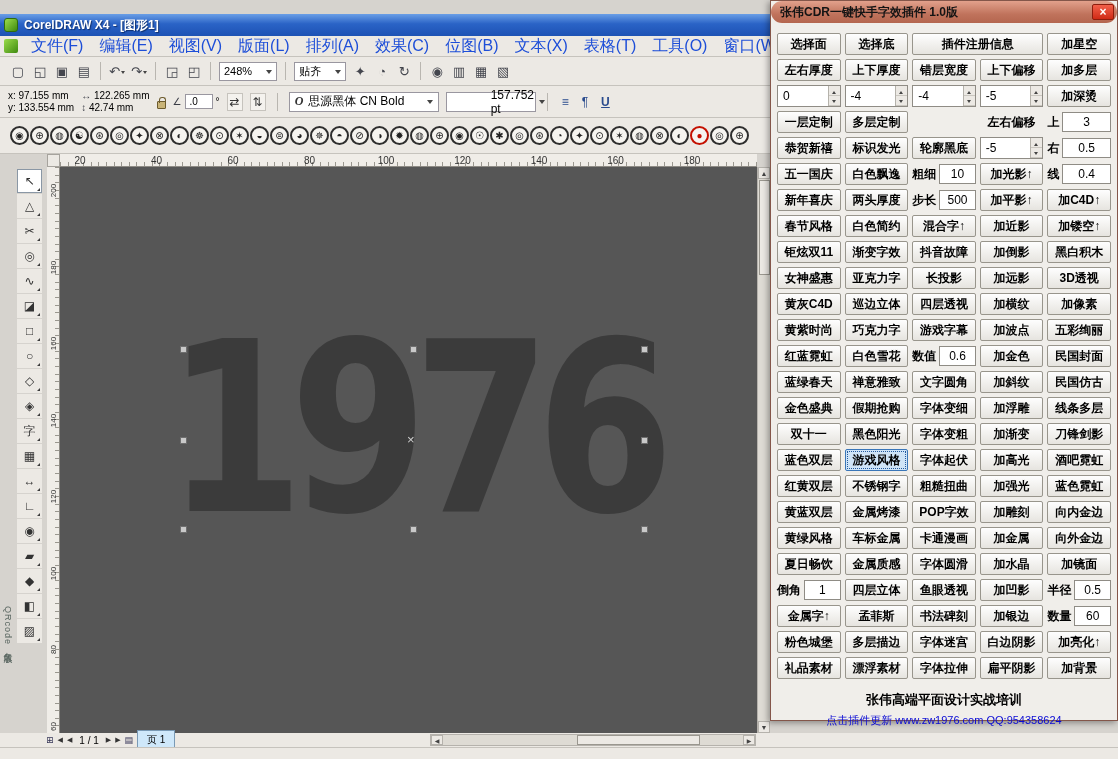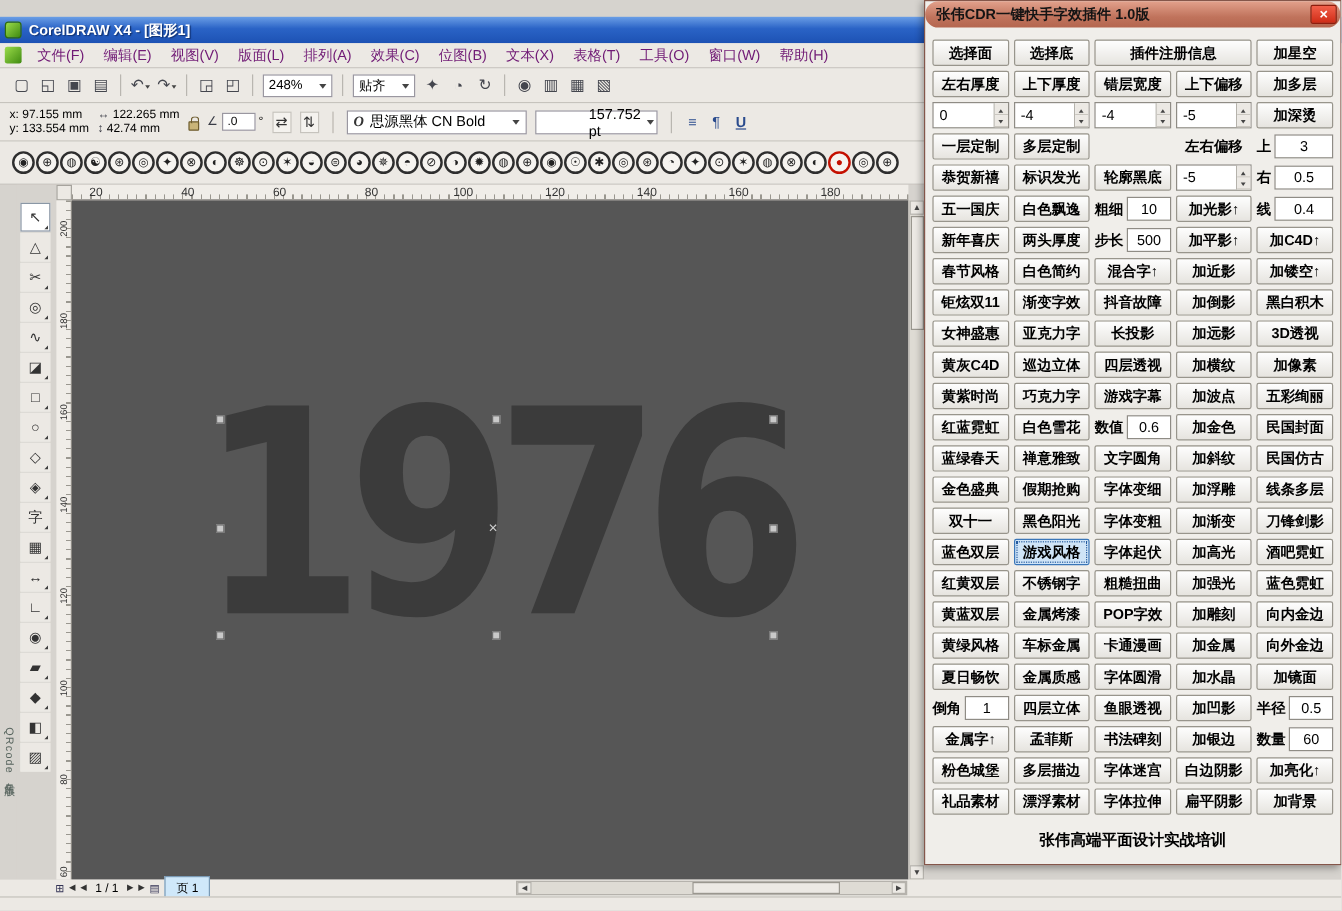--- a/index.html
+++ b/index.html
@@ -13,21 +13,21 @@
   .strip-text{color:#b9beb9;font-size:9px;margin-left:170px;}
 
   .app{position:absolute;top:14px;left:0;width:1118px;height:745px;background:#d6d3ce;}
 
   .titlebar{position:absolute;top:0;left:0;right:0;height:22px;background:linear-gradient(180deg,#6a9ee6 0%,#2a63c6 45%,#1d52b4 100%);display:flex;align-items:center;gap:6px;padding-left:4px;}
   .app-icon{width:14px;height:14px;border-radius:3px;background:linear-gradient(135deg,#9bdc4a,#3f8a10);border:1px solid #2f6c0c;}
   .title-text{color:#fff;font-weight:bold;font-size:12px;text-shadow:1px 1px 1px #10306e;}
 
   .menubar{position:absolute;top:22px;left:0;right:0;height:21px;background:#ece9e4;border-bottom:1px solid #c6c3bd;display:flex;align-items:center;padding-left:4px;}
   .menubar-icon{width:14px;height:14px;border-radius:2px;background:linear-gradient(135deg,#9bdc4a,#3f8a10);margin-right:5px;}
-  .menu-item{padding:2px 8px;font-size:12px;color:#701a75;white-space:nowrap;}
+  .menu-item{padding:2px 8px;font-size:16px;color:#1d4ed8;white-space:nowrap;}
 
   .toolbar-std{position:absolute;top:43px;left:0;right:348px;height:29px;background:#ece9e4;border-bottom:1px solid #c6c3bd;display:flex;align-items:center;gap:2px;padding-left:8px;}
   .tb-btn{min-width:20px;height:20px;display:inline-flex;align-items:center;justify-content:center;font-size:13px;color:#44464e;border-radius:2px;}
   .tb-sep{width:1px;height:18px;background:#b9b6b0;margin:0 4px;}
   .tb-combo{display:inline-flex;align-items:center;background:#fff;border:1px solid #9a97a0;height:19px;padding:0 4px;font-size:11px;gap:14px;margin:0 2px;}
   .caret{width:0;height:0;border:3px solid transparent;border-top:4px solid #444;display:inline-block;margin-top:4px;}
   .caret.sm{border-width:2px;border-top-width:3px;margin-left:1px;}
 
   .propbar{position:absolute;top:72px;left:0;right:348px;height:32px;background:#ece9e4;border-bottom:1px solid #c6c3bd;display:flex;align-items:center;gap:7px;padding-left:8px;font-size:10px;color:#000;}
   .pb-xy div,.pb-size div{line-height:12px;white-space:nowrap;}
@@ -165,21 +165,21 @@
         <span>°</span>
       </div>
       <span class="pb-mir">⇄</span>
       <span class="pb-mir">⇅</span>
       <span class="tb-sep"></span>
       <span class="pb-combo" style="width:150px;">
         <span class="font-marker">O</span>
         <span style="flex:1;white-space:nowrap;overflow:hidden;">思源黑体 CN Bold</span>
         <span class="caret"></span>
       </span>
-      <span class="pb-combo" style="width:102px;padding-left:44px;">
+      <span class="pb-combo" style="width:90px;padding-left:44px;">
         <span style="flex:1;">157.752 pt</span>
         <span class="caret"></span>
       </span>
       <span class="tb-sep"></span>
       <span class="pb-right-icon">≡</span>
       <span class="pb-right-icon">¶</span>
       <span class="pb-right-icon uline">U</span>
     </div>
 
     <div class="symbolsbar" id="symbolsbar">
@@ -492,16 +492,17 @@
         <button class="fx-btn">白边阴影</button>
         <button class="fx-btn">加亮化↑</button>
         <button class="fx-btn">礼品素材</button>
         <button class="fx-btn">漂浮素材</button>
         <button class="fx-btn">字体拉伸</button>
         <button class="fx-btn">扁平阴影</button>
         <button class="fx-btn">加背景</button>
       </div>
     <div class="plugin-footer">
       <div class="pf1">张伟高端平面设计实战培训</div>
+      <div class="pf2">点击插件更新 www.zw1976.com    QQ:954358624</div>
     </div>
   </div>
 
 </div>
 
 </body></html>

